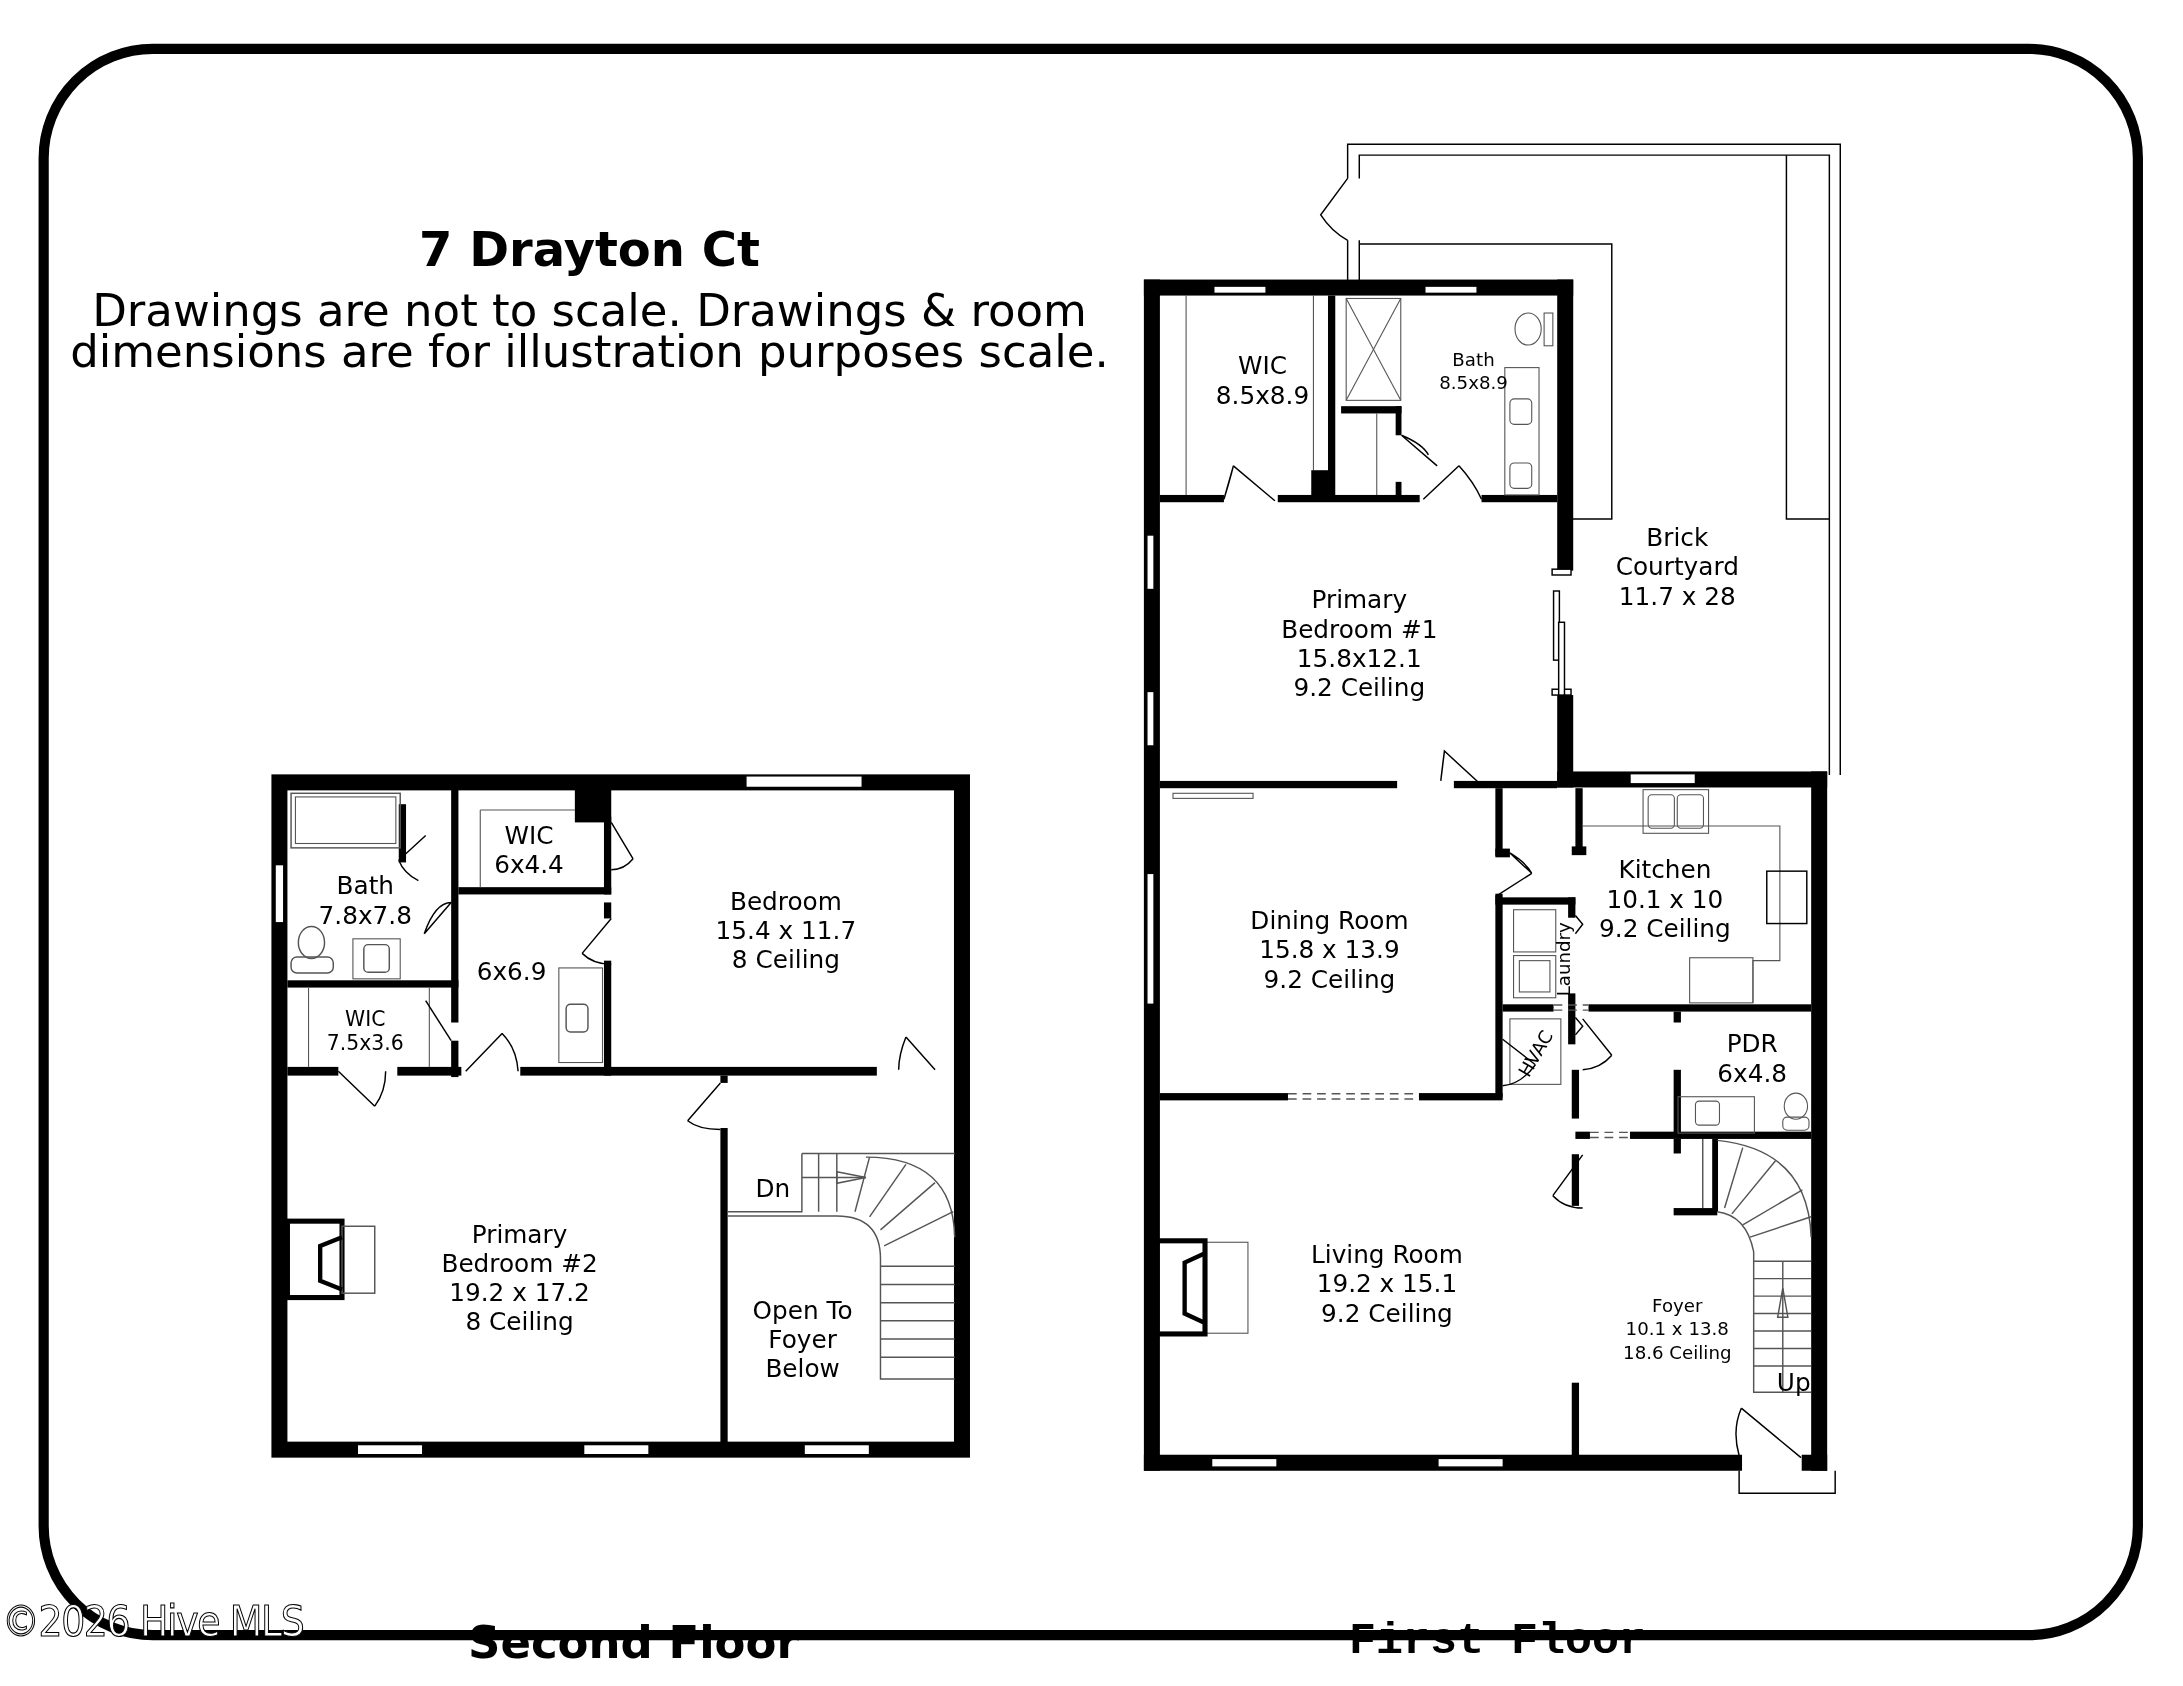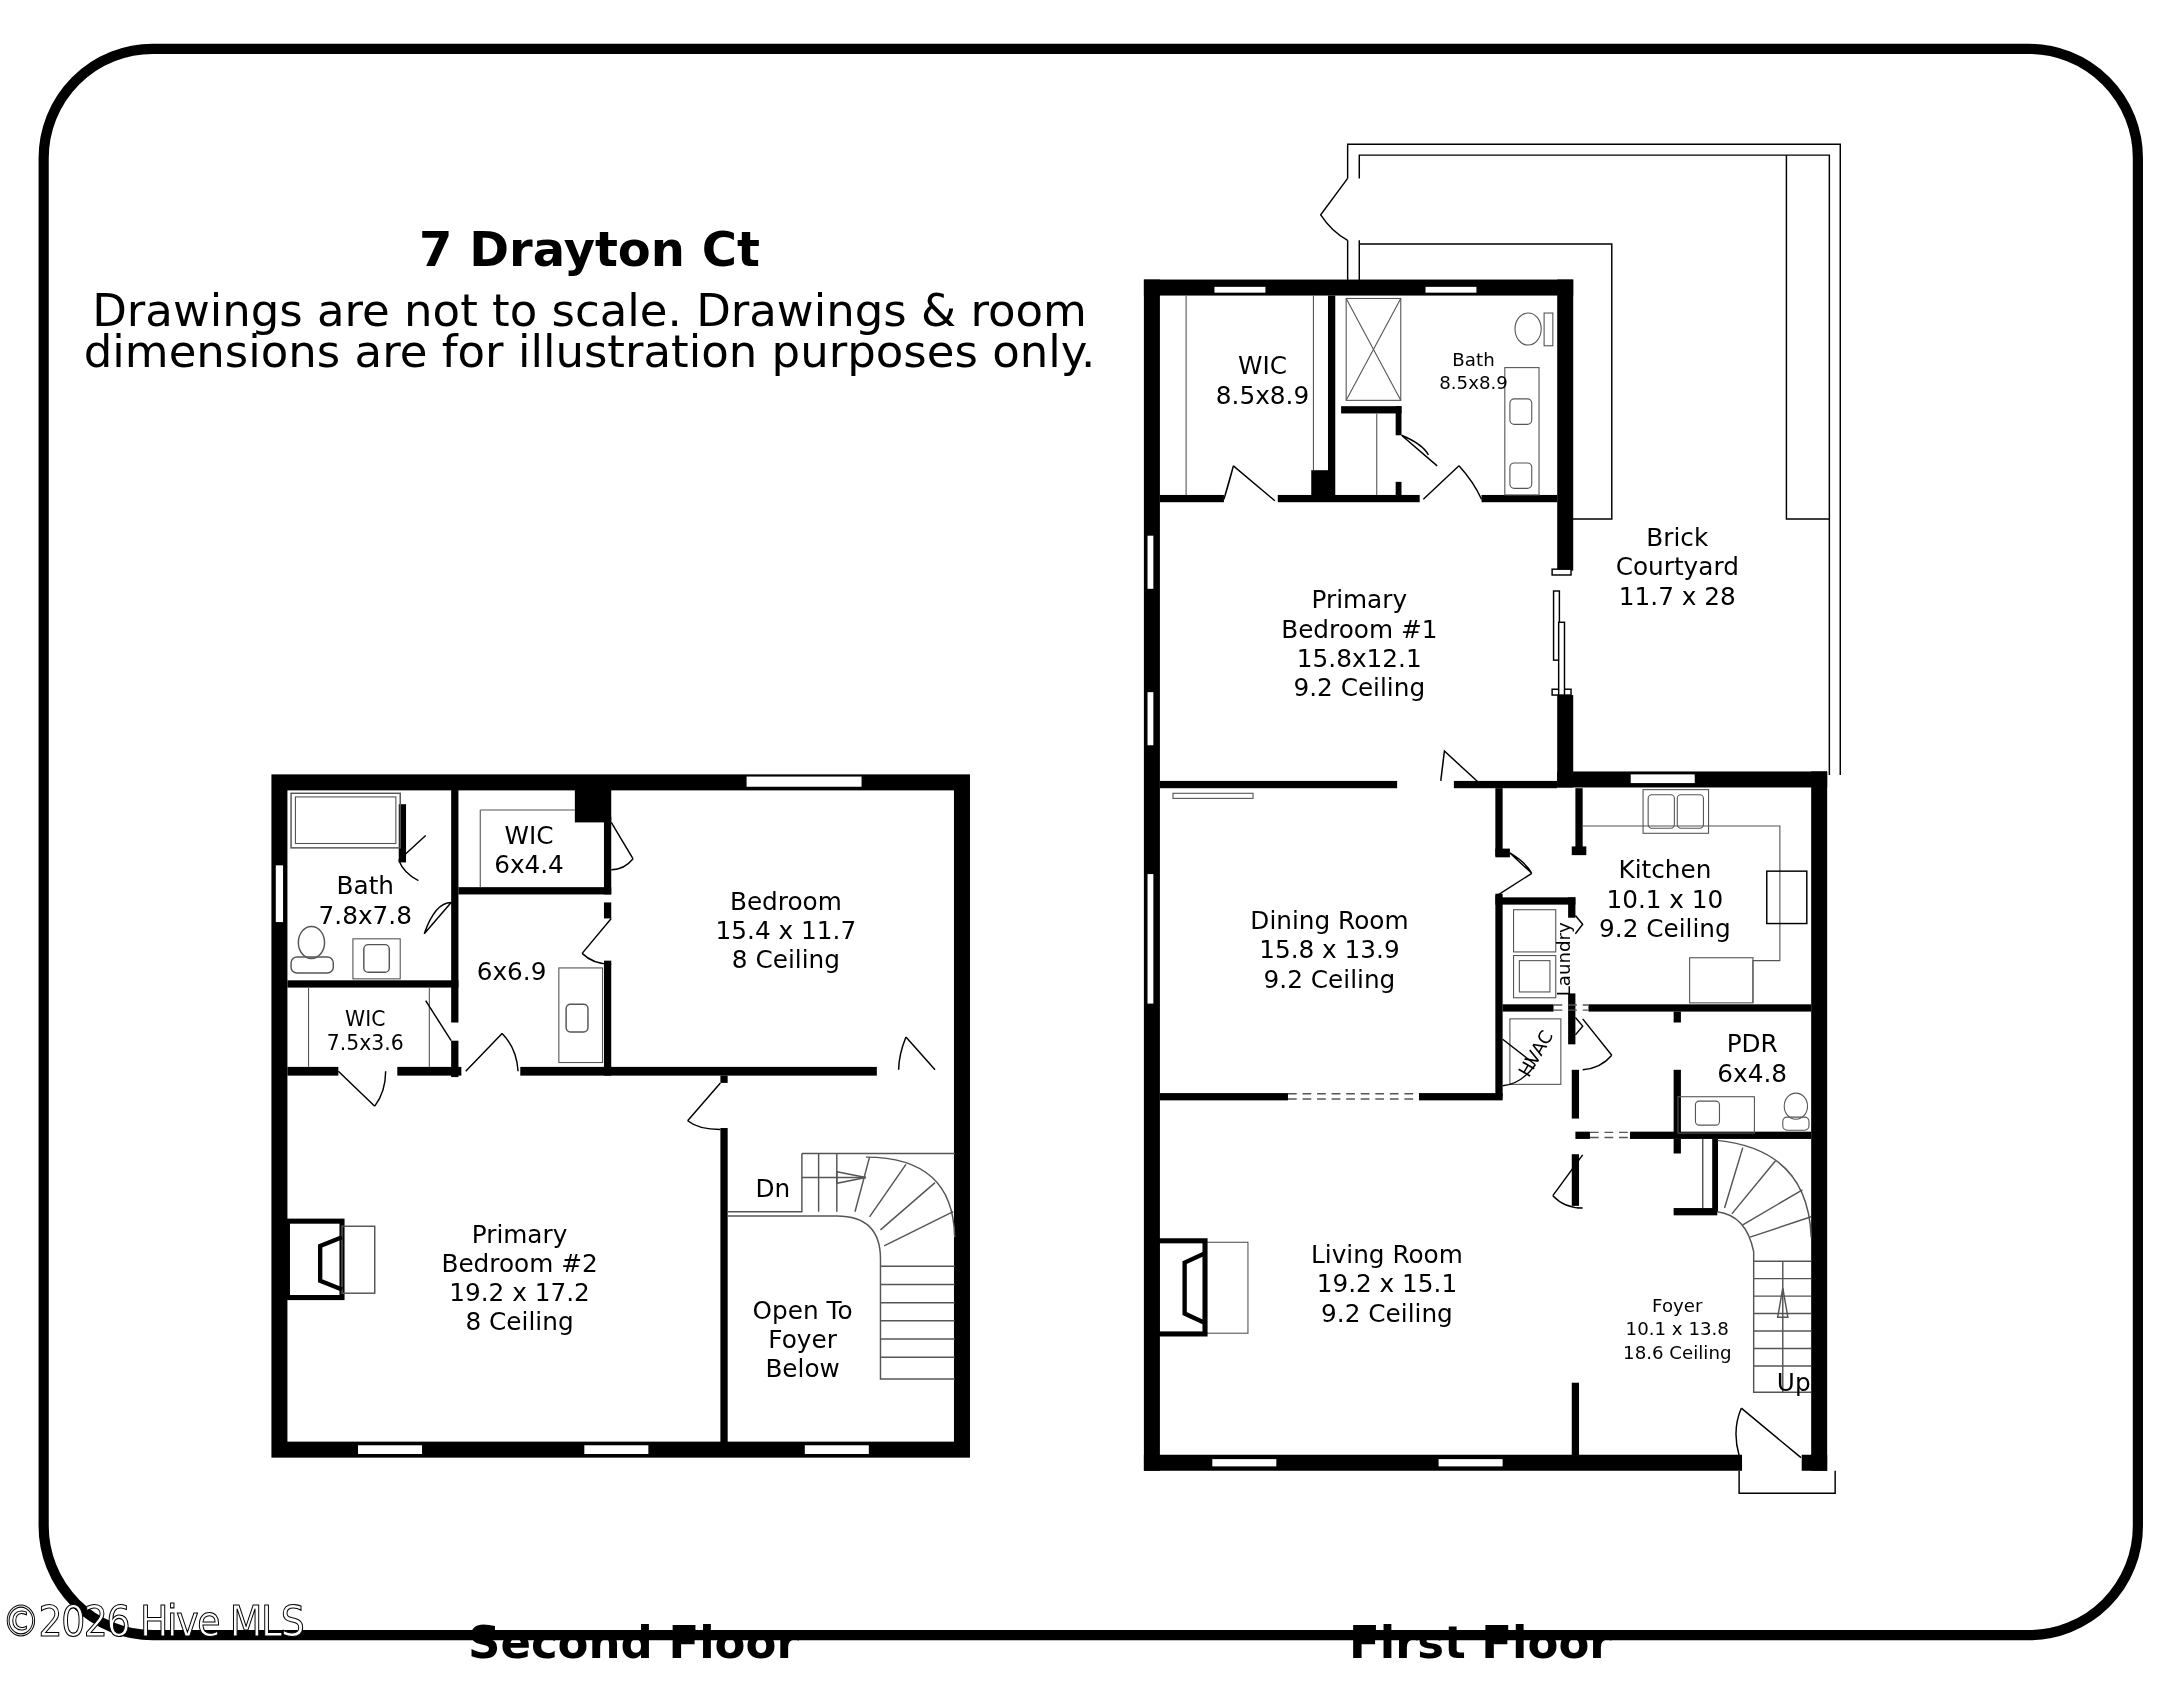--- a/index.html
+++ b/index.html
@@ -13,21 +13,21 @@
   .disclaimer { position:absolute; left:0; width:1179px; text-align:center; top:290px; font-size:45px; line-height:41px; }
   .floor-label { position:absolute; font-size:45px; font-weight:bold; top:1616px; }
   .watermark { position:absolute; left:1.5px; top:1597px; font-size:42px; color:#ffffff; -webkit-text-stroke:1.1px #000; letter-spacing:-1.5px; transform:scaleX(0.9); transform-origin:left; }
 </style>
 </head>
 <body>
 
 <div class="title">7 Drayton Ct</div>
 <div class="disclaimer">
   <div>Drawings are not to scale. Drawings &amp; room</div>
-  <div>dimensions are for illustration purposes only.</div>
+  <div>dimensions are for illustration purposes scale.</div>
 </div>
 
 <svg class="plan" viewBox="0 0 3000 2318" xmlns="http://www.w3.org/2000/svg">
 
   <rect x="60" y="67" width="2878" height="2180" rx="150" ry="150" fill="none" stroke="#000" stroke-width="14"></rect>
 
   <g>
 
     <rect x="384" y="1075" width="938" height="917" fill="none" stroke="#000" stroke-width="22"></rect>
 
@@ -306,15 +306,15 @@
     <text class="lbl room" x="1906" y="1776">19.2 x 15.1</text>
     <text class="lbl room" x="1906" y="1817">9.2 Ceiling</text>
     <text class="lbl room-xs" x="2305" y="1803">Foyer</text>
     <text class="lbl room-xs" x="2305" y="1835">10.1 x 13.8</text>
     <text class="lbl room-xs" x="2305" y="1867">18.6 Ceiling</text>
     <text class="lbl room" x="2465" y="1912">Up</text>
   </g>
 </svg>
 
 <div class="floor-label" style="left:468px;">Second Floor</div>
-<div class="floor-label" style="left:1349px;">First Floor</div>
+<div class="floor-label" style="left:1349px;font-family:Liberation Mono, monospace;">First Floor</div>
 <div class="watermark">©2026 Hive MLS</div>
 
 
 </body></html>

